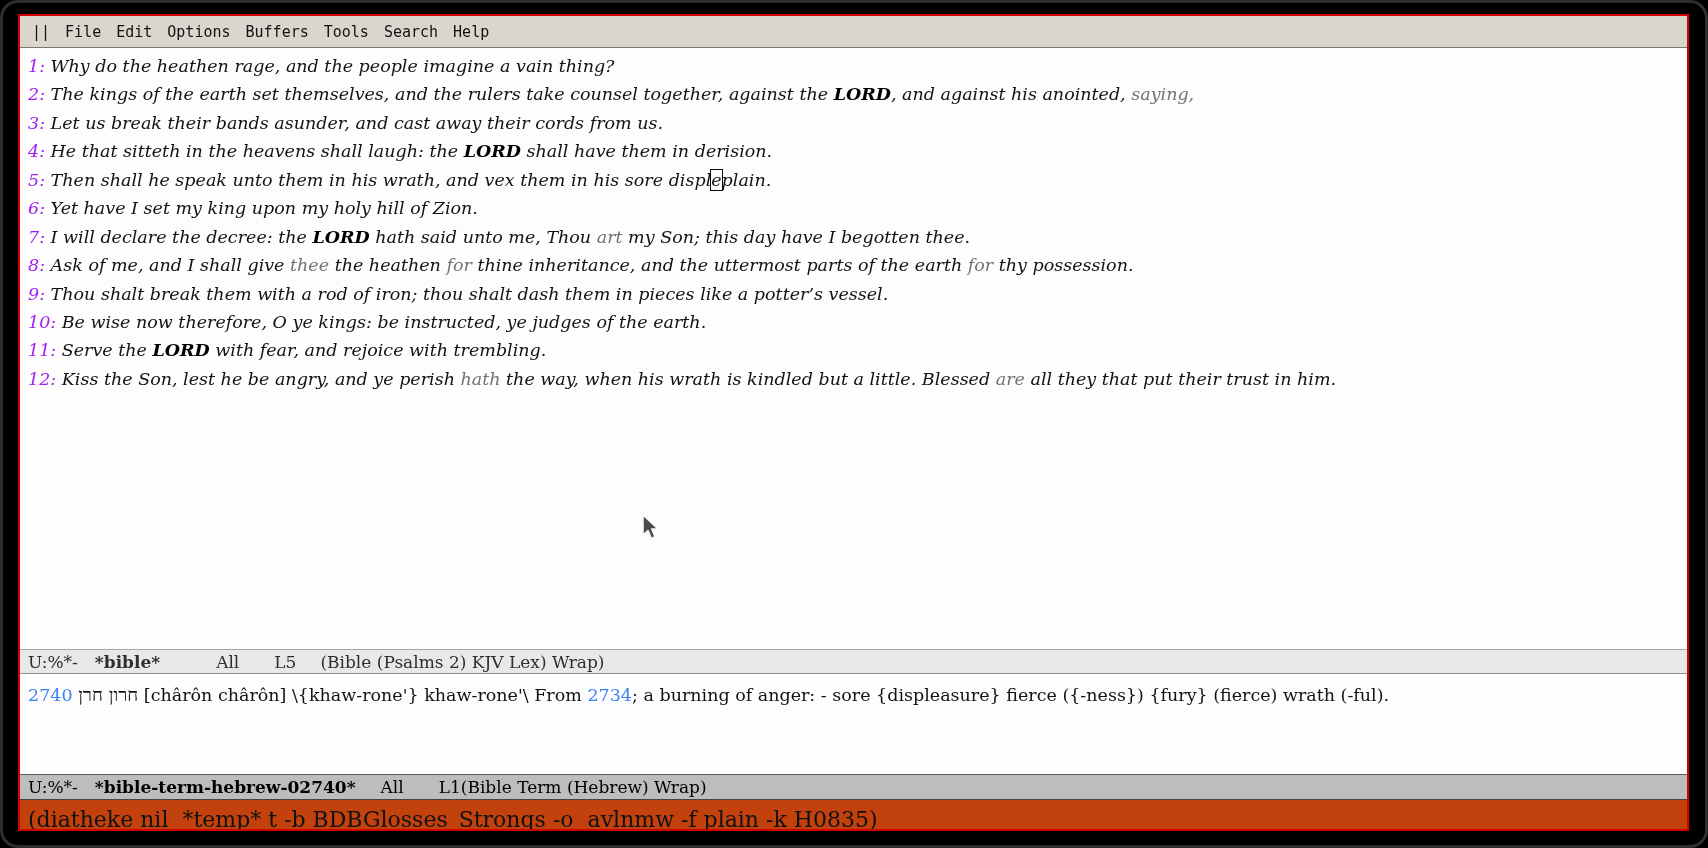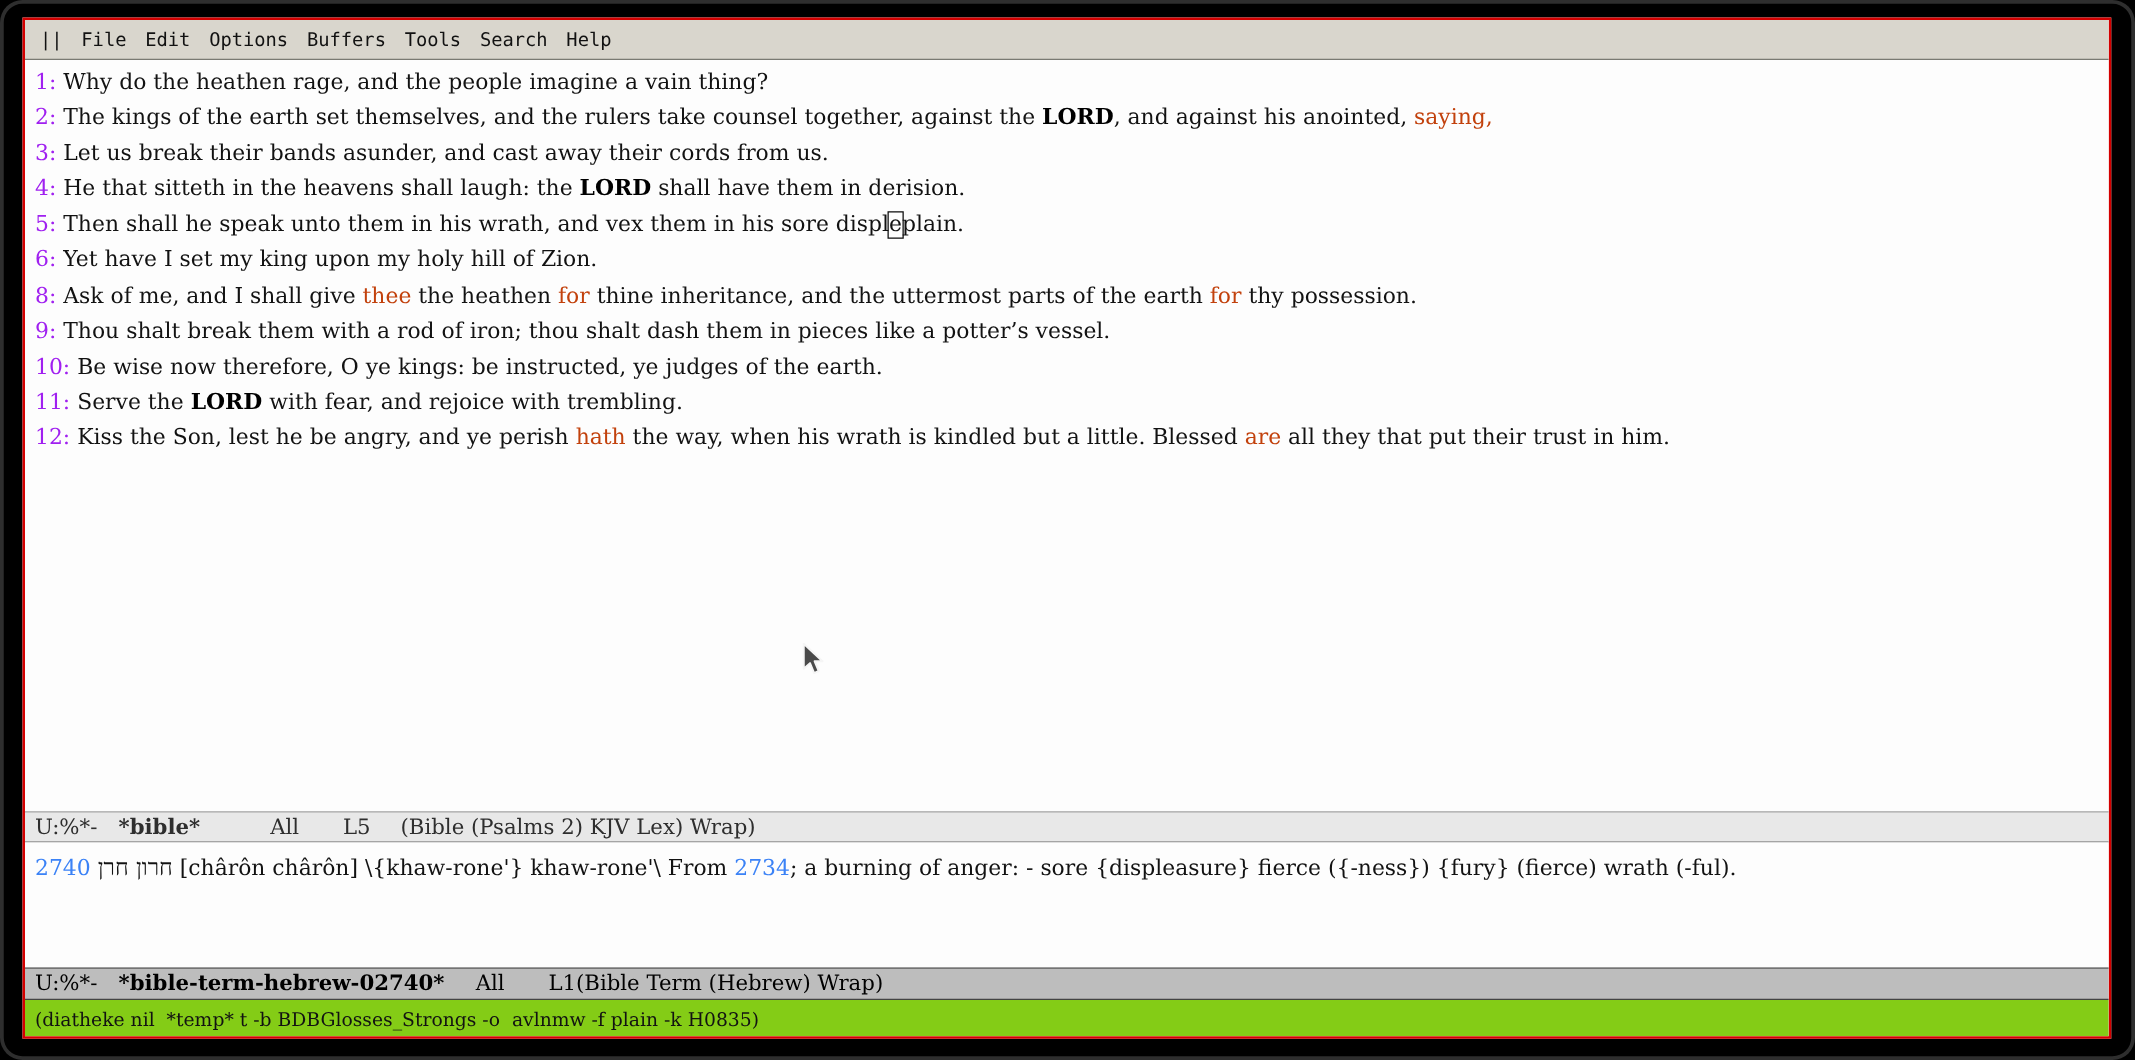--- a/index.html
+++ b/index.html
@@ -5,38 +5,38 @@
   html,body{margin:0;padding:0;background:#000;width:1708px;height:848px;overflow:hidden;}
   .frame{position:relative;width:1708px;height:848px;background:#000;border-radius:18px;
          box-shadow:inset 0 0 0 3px #2e2e2e;font-family:"DejaVu Serif",serif;}
   .window{position:absolute;left:18px;top:14px;width:1671px;height:817px;
           border:2px solid #d40000;background:#fdfdfd;box-sizing:border-box;
           display:flex;flex-direction:column;overflow:hidden;}
   .menubar{height:31px;flex:0 0 31px;background:#d9d6cd;border-bottom:1px solid #7a7a72;
            font-family:"DejaVu Sans Mono",monospace;font-size:15px;color:#111;
            display:flex;align-items:center;padding-left:12px;}
   .menubar .mitem{margin-right:15px;white-space:pre;}
-  .buffer-main{flex:0 0 597px;background:#fdfdfd;padding:4px 8px 0 8px;overflow:hidden;}
+  .buffer-main{flex:0 0 597px;background:#fdfdfd;padding:4px 8px 0 8px;overflow:hidden;font-style:italic;}
   .verse-line{height:28.45px;line-height:28.45px;white-space:nowrap;font-size:17.5px;color:#121212;}
   .vnum{color:#a020f0;}
   .seg-p{color:#121212;}
   .seg-b{font-weight:bold;color:#000;margin-top:39px;}
-  .seg-g{color:#c2410c;}
+  .seg-g{color:#737373;}
   .seg-c{outline:1.6px solid #0a0a0a;outline-offset:0px;}
   .modeline{flex:0 0 23px;font-size:17px;white-space:nowrap;display:flex;align-items:center;
             padding-left:8px;overflow:hidden;}
   .modeline .mfield{display:inline-block;}
   .ml-inactive{background:#e8e8e8;color:#2e2e2e;border-top:1px solid #a6a6a6;border-bottom:1px solid #8f8f8f;height:23px;}
   .ml-active{flex:0 0 24px;background:#bdbdbd;color:#000;border-top:1px solid #5c5c5c;border-bottom:1px solid #444;height:24px;}
   .mbuf{font-weight:bold;}
   .buffer-lex{flex:0 0 92px;background:#fdfdfd;padding:8px 8px 0 8px;font-size:17.5px;color:#121212;}
   .lex-line{white-space:pre-wrap;line-height:26px;}
   .seg-link{color:#3b82f6;}
   .seg-he{font-size:18.5px;}
-  .minibuffer{flex:1 1 auto;background:#84cc16;padding:7px 8px 0 8px;font-size:15px;color:#121212;}
+  .minibuffer{flex:1 1 auto;background:#c2410c;padding:7px 8px 0 8px;font-size:22px;color:#121212;}
   .mini-text{white-space:pre;}
   .mouse{position:absolute;left:641px;top:514px;pointer-events:none;}
 </style>
 </head>
 <body>
 
 <div class="frame">
   <div class="window">
 
     <div class="menubar" id="menubar">
@@ -50,20 +50,21 @@
         <span class="mitem">Help</span>
       </div>
 
     <div class="buffer-main" id="bible-buffer">
         <div class="verse-line"><span class="vnum">1:</span> <span class="seg-p">Why do the heathen rage, and the people imagine a vain thing?</span></div>
         <div class="verse-line"><span class="vnum">2:</span> <span class="seg-p">The kings of the earth set themselves, and the rulers take counsel together, against the </span><span class="seg-b">LORD</span><span class="seg-p">, and against his anointed, </span><span class="seg-g">saying,</span></div>
         <div class="verse-line"><span class="vnum">3:</span> <span class="seg-p">Let us break their bands asunder, and cast away their cords from us.</span></div>
         <div class="verse-line"><span class="vnum">4:</span> <span class="seg-p">He that sitteth in the heavens shall laugh: the </span><span class="seg-b">LORD</span><span class="seg-p"> shall have them in derision.</span></div>
         <div class="verse-line"><span class="vnum">5:</span> <span class="seg-p">Then shall he speak unto them in his wrath, and vex them in his sore displ</span><span class="seg-c">e</span><span class="seg-p">plain.</span></div>
         <div class="verse-line"><span class="vnum">6:</span> <span class="seg-p">Yet have I set my king upon my holy hill of Zion.</span></div>
+        <div class="verse-line"><span class="vnum">7:</span> <span class="seg-p">I will declare the decree: the </span><span class="seg-b">LORD</span><span class="seg-p"> hath said unto me, Thou </span><span class="seg-g">art</span><span class="seg-p"> my Son; this day have I begotten thee.</span></div>
         <div class="verse-line"><span class="vnum">8:</span> <span class="seg-p">Ask of me, and I shall give </span><span class="seg-g">thee</span><span class="seg-p"> the heathen </span><span class="seg-g">for</span><span class="seg-p"> thine inheritance, and the uttermost parts of the earth </span><span class="seg-g">for</span><span class="seg-p"> thy possession.</span></div>
         <div class="verse-line"><span class="vnum">9:</span> <span class="seg-p">Thou shalt break them with a rod of iron; thou shalt dash them in pieces like a potter’s vessel.</span></div>
         <div class="verse-line"><span class="vnum">10:</span> <span class="seg-p">Be wise now therefore, O ye kings: be instructed, ye judges of the earth.</span></div>
         <div class="verse-line"><span class="vnum">11:</span> <span class="seg-p">Serve the </span><span class="seg-b">LORD</span><span class="seg-p"> with fear, and rejoice with trembling.</span></div>
         <div class="verse-line"><span class="vnum">12:</span> <span class="seg-p">Kiss the Son, lest he be angry, and ye perish </span><span class="seg-g">hath</span><span class="seg-p"> the way, when his wrath is kindled but a little. Blessed </span><span class="seg-g">are</span><span class="seg-p"> all they that put their trust in him.</span></div>
       </div>
 
     <div class="modeline ml-inactive">
       <span class="mfield">U:%*-</span>
       <span class="mfield mbuf" style="margin-left:17px">*bible*</span>

